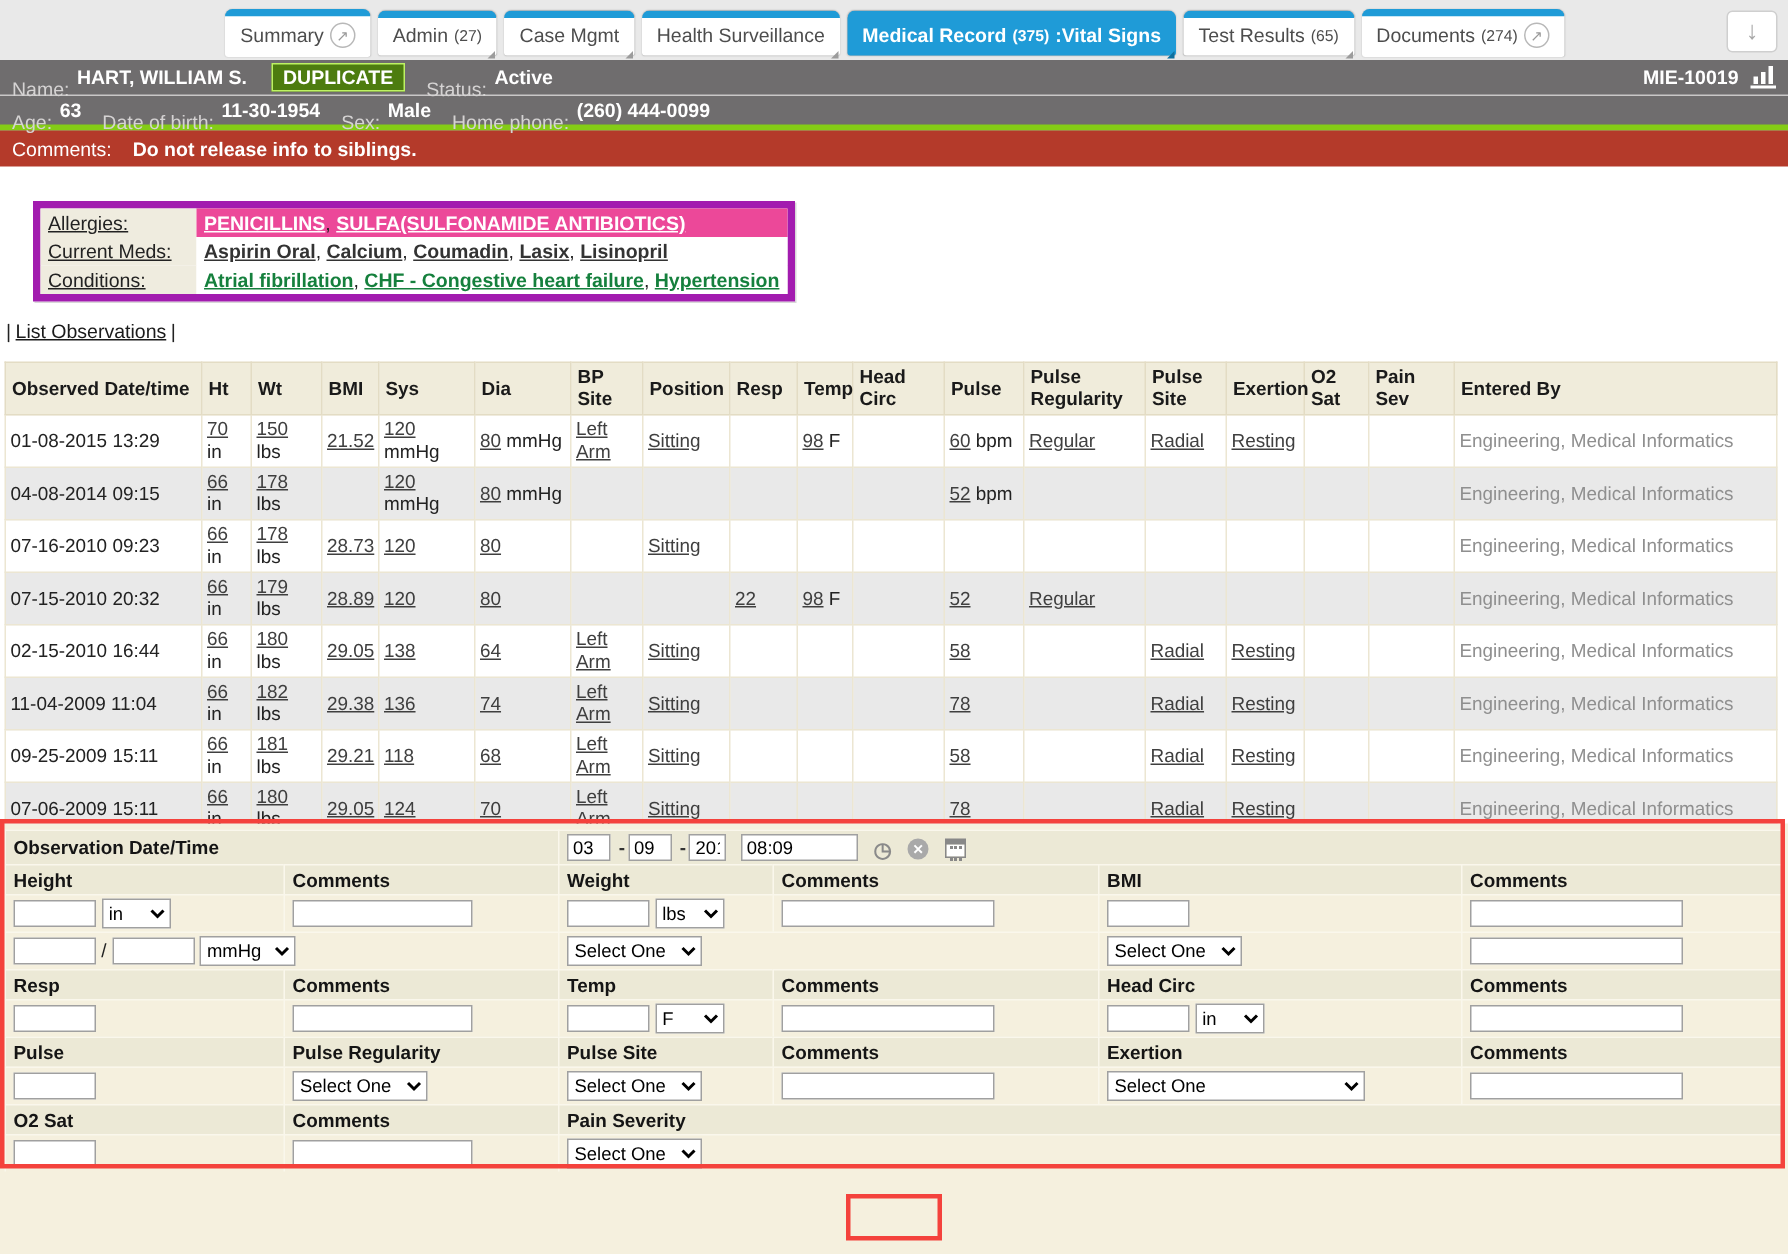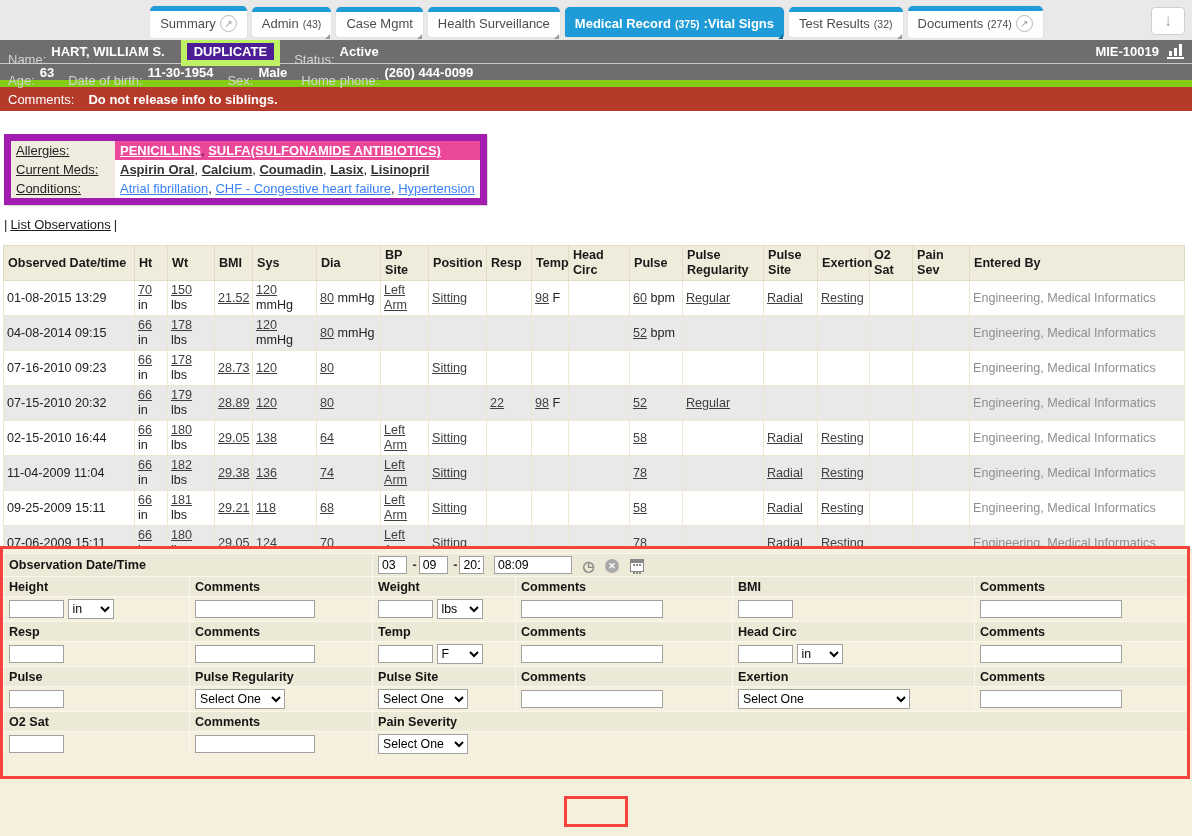--- a/index.html
+++ b/index.html
@@ -19,44 +19,44 @@
          border-left:5px solid transparent; border-bottom:5px solid #9c9c9c; }
   .tab.active.has-menu:after { border-bottom-color:#0e6f9e; }
   .ext-icon { display:inline-flex; align-items:center; justify-content:center; width:17px; height:17px;
          border:1px solid #b8b8b8; border-radius:50%; color:#9a9a9a; font-size:10px; font-weight:normal; }
   .pull-btn { position:absolute; right:7px; top:7px; width:34px; height:28px; background:#fff;
          border:1px solid #cfcfcf; border-radius:4px; display:flex; align-items:center; justify-content:center;
          color:#a8a8a8; font-size:17px; font-weight:bold; cursor:pointer; }
   
   .pbar { display:flex; align-items:center; padding:0 8px; color:#fff; }
   .pbar1 { height:24px; background:#6f6d6e; border-bottom:1px solid #c9c7c7; }
-  .pbar2 { height:23px; background:#6f6d6e; border-bottom:7px solid #84cc16; }
+  .pbar2 { height:23px; background:#6f6d6e; border-bottom:4px solid #84cc16; }
   .pbar3 { height:24px; background:#b43a2a; }
   .plabel { color:#d5d3d3; margin-right:5px;margin-top:16px; }
   .pvalue { font-weight:bold; color:#fff; margin-right:14px; }
-  .dup-badge { background:#4c1d95; border:6px solid #bef264; color:#fff; font-weight:bold;
+  .dup-badge { background:#4d7c0f; border:1px solid #bef264; color:#fff; font-weight:bold;
          padding:1px 7px; margin:0 14px 0 2px; }
   .spacer { flex:1; }
   .chart-icon { display:inline-flex; align-items:flex-end; gap:2px; border-bottom:2px solid #fff;
          padding:0 2px 1px; margin-left:8px; height:15px; cursor:pointer; }
   .chart-icon i { display:block; width:3px; background:#fff; }
   .chart-icon .b1{height:5px}.chart-icon .b2{height:8px}.chart-icon .b3{height:12px}
   
   .content { padding:17px 0 0 3px; }
   .quick-links { color:#222; margin-left:1px; }
   .quick-links a { color:#1a1a1a; text-decoration:underline; cursor:pointer; margin:0 3px; }
   .quick-links .pipe { margin:0 1px; }
-  .summary-box { border:7px solid #a21caf; box-shadow:1px 1px 0 #d8d8d8; display:inline-block;
-         margin:6px 0 0 1px; background:#fff; }
+  .summary-box { border:5px solid #a21caf; box-shadow:1px 1px 0 #d8d8d8; display:inline-block;
+         margin:6px 0 0 19px; background:#fff; }
   .summary-box table { border-collapse:collapse; }
   .summary-box td { padding:1px 5px; vertical-align:top; line-height:17px; }
   .sb-label { background:#efecdf; width:104px; }
   .sb-label a { color:#222; text-decoration:underline; cursor:pointer; }
   .sb-value { background:#fff; }
-  .sb-value a { color:#3b82f6; text-decoration:underline; cursor:pointer; }
+  .sb-value a { color:#15803d; text-decoration:underline; cursor:pointer;font-weight:bold; }
   .sb-value.meds a { font-weight:bold; color:#333; }
   .sb-value.allergy { background:#ec4899; }
   .sb-value.allergy a { color:#fff; font-weight:bold; }
   .list-obs { margin:9px 0 0 1px; }
   .list-obs a { color:#1a1a1a; text-decoration:underline; cursor:pointer; margin:0 3px; }
   
   table.obs { border-collapse:collapse; table-layout:fixed; width:1181px; margin:13px 0 0 0; font-size:12.6px; }
   table.obs th { background:#f0ecdb; text-align:left; vertical-align:middle; font-weight:bold;
          padding:2px 4px; border:1px solid #e3dcc4; line-height:15px; height:33px; color:#1a1a1a; }
   table.obs td { padding:2px 3px; border:1px solid #ece6d2; vertical-align:middle; line-height:15px; height:33px; }
@@ -91,32 +91,32 @@
 </style>
 </head>
 <body>
 
 <div class="tabbar">
   <span><span class="tab">
         <span>Summary</span>
         <span class="ext-icon">↗</span>
       </span><span class="tab has-menu">
         <span>Admin</span>
-        <span class="cnt">(43)</span>
+        <span class="cnt">(27)</span>
       </span><span class="tab has-menu">
         <span>Case Mgmt</span>
       </span><span class="tab has-menu">
         <span>Health Surveillance</span>
       </span><span class="tab active has-menu">
         <span>Medical Record</span>
         <span class="cnt">(375)</span>
         <span>:Vital Signs</span>
       </span><span class="tab has-menu">
         <span>Test Results</span>
-        <span class="cnt">(32)</span>
+        <span class="cnt">(65)</span>
       </span><span class="tab">
         <span>Documents</span>
         <span class="cnt">(274)</span>
         <span class="ext-icon">↗</span>
       </span></span>
   <div class="pull-btn">
     <span>↓</span>
   </div>
 </div>
 
@@ -396,20 +396,29 @@
     <tr class="inputs">
       <td><input type="text" class="w55" style="">
           <select class="wunit"><option>in</option></select></td>
       <td><input type="text" class="w120" style=""></td>
       <td><input type="text" class="w55" style="">
           <select class="wunit"><option>lbs</option></select></td>
       <td><input type="text" class="w140" style=""></td>
       <td><input type="text" class="w55" style=""></td>
       <td><input type="text" class="w140" style=""></td>
     </tr>
+    <tr class="inputs">
+      <td colspan="2"><input type="text" class="w55" style="">
+          <span>/</span>
+          <input type="text" class="w55" style="">
+          <select class="wmmhg"><option>mmHg</option></select></td>
+      <td colspan="2"><select class="wsel"><option>Select One</option></select></td>
+      <td><select class="wsel"><option>Select One</option></select></td>
+      <td><input type="text" class="w140" style=""></td>
+    </tr>
     <tr class="band">
       <td>Resp</td>
       <td>Comments</td>
       <td>Temp</td>
       <td>Comments</td>
       <td>Head Circ</td>
       <td>Comments</td>
     </tr>
     <tr class="inputs">
       <td><input type="text" class="w55" style=""></td>

